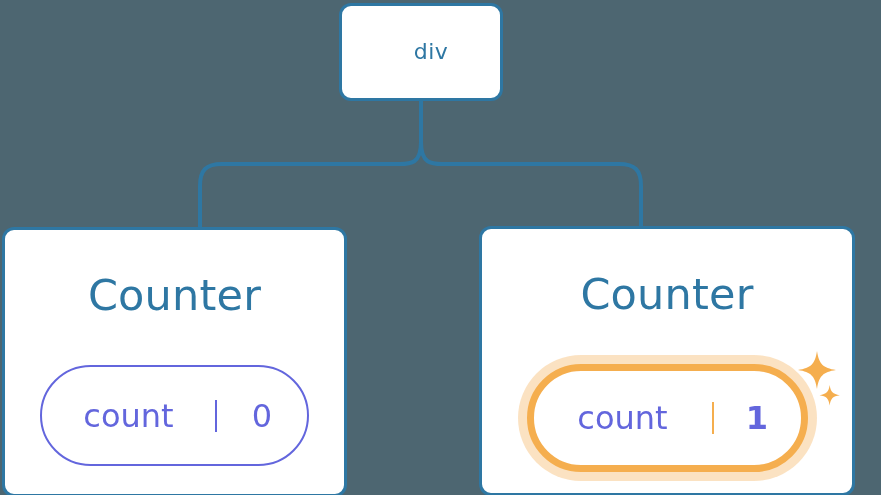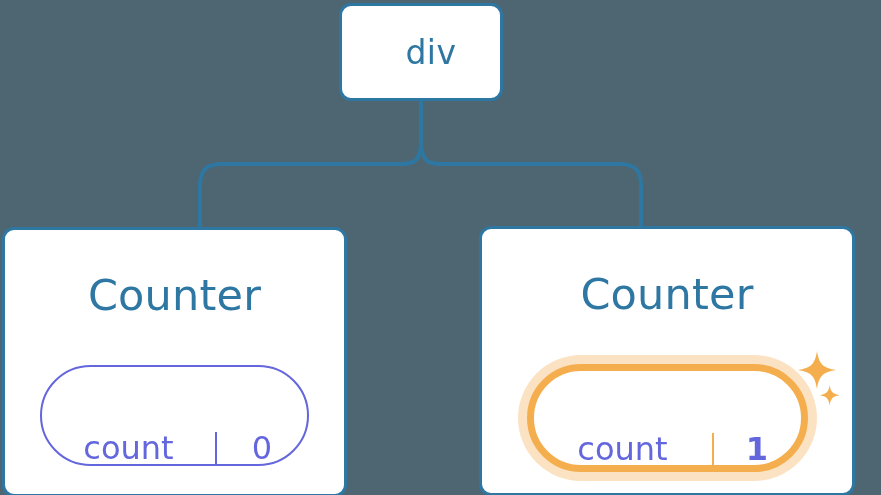--- a/index.html
+++ b/index.html
@@ -43,21 +43,21 @@
 
   
   #node-root {
     left: 339px;
     top: 3px;
     width: 164px;
     height: 98px;
     justify-content: center;
   }
   #node-root .node-title {
-    font-size: 33px;
+    font-size: 22px;
     color: #2e77a3;
     letter-spacing: 0.5px;
     line-height: 1;
     margin-left: 20px;
   }
 
   
   .node-child {
     height: 270px;
     justify-content: flex-start;
@@ -85,21 +85,21 @@
     position: relative;
     margin-top: 48px;
     display: flex;
     justify-content: center;
     width: 100%;
   }
 
   .pill {
     position: relative;
     display: flex;
-    align-items: flex-end;
+    align-items: center;
     box-sizing: border-box;
     border-radius: 999px;
     background: #ffffff;
   }
 
   .pill-plain {
     width: 269px;
     height: 101px;
     border: 2px solid #6366dd;
   }

